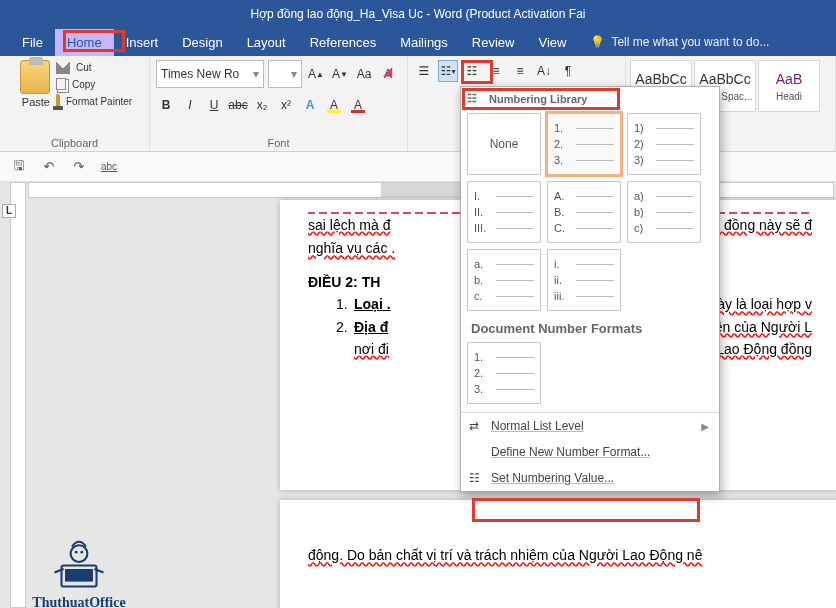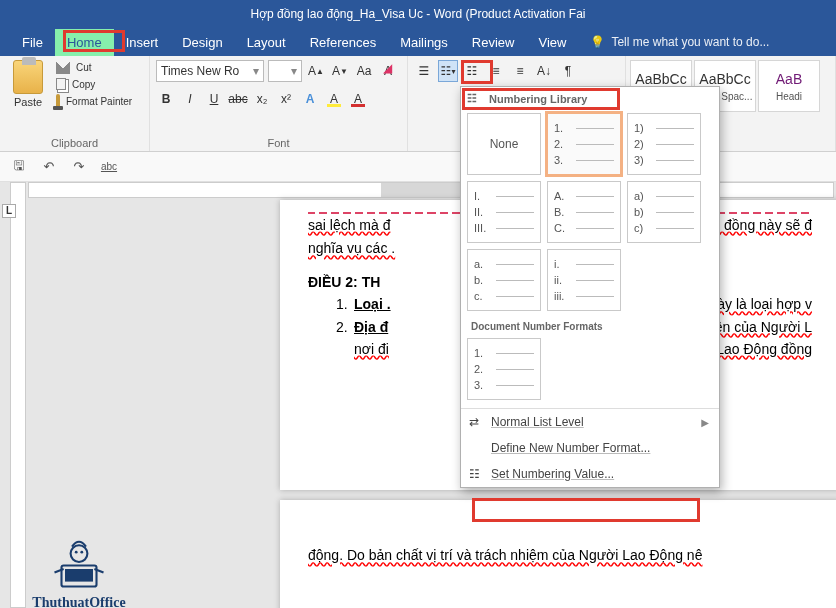--- a/index.html
+++ b/index.html
@@ -2,47 +2,47 @@
 <html><head>
 <meta charset="utf-8">
 <style>
   * { box-sizing: border-box; margin: 0; padding: 0; font-family: "Segoe UI", Arial, sans-serif; }
   body { width: 836px; height: 608px; overflow: hidden; background: #fff; font-size: 12px; color: #333; position: relative; }
 
   .titlebar { height: 28px; background: #2b579a; color: #fff; display: flex; align-items: center; justify-content: center; font-size: 12px; }
 
   .menubar { height: 28px; background: #2b579a; color: #fff; display: flex; align-items: center; padding-left: 10px; gap: 0; }
   .menubar .menuitem { padding: 6px 12px; cursor: pointer; font-size: 13px; }
-  .menubar .menuitem.active { background: #86efac; color: #2b579a; }
+  .menubar .menuitem.active { background: #c4b5fd; color: #2b579a; }
   .menubar .tellme { margin-left: 12px; font-size: 12px; display: flex; align-items: flex-start; gap: 6px; opacity: .9; }
   .menubar .bulb::before { content: "\1F4A1"; font-size: 12px; }
 
   .ribbon { height: 96px; background: #f3f3f3; border-bottom: 1px solid #d0d0d0; display: flex; position: relative; }
   .group { border-right: 1px solid #e0e0e0; display: flex; flex-direction: column; justify-content: space-between; padding: 4px 6px 2px 6px; }
   .group-label { text-align: center; color: #666; font-size: 11px; padding-top: 2px; }
 
   
   .clip { width: 150px; }
   .clip-body { display: flex; gap: 6px; }
-  .paste { display: flex; flex-direction: column; align-items: center; width: 44px; }
+  .paste { display: flex; flex-direction: column; align-items: flex-end; width: 44px; }
   .paste-icon { width: 30px; height: 34px; background: linear-gradient(#f9d57a,#e8b24a); border: 1px solid #c79a3a; border-radius: 3px; position: relative; }
   .paste-icon::before { content: ""; position: absolute; top: -4px; left: 8px; width: 14px; height: 8px; background: #bbb; border-radius: 2px 2px 0 0; }
   .paste-label { font-size: 11px; margin-top: 2px; }
   .clip-list { display: flex; flex-direction: column; gap: 4px; font-size: 10px; }
   .clip-list .row { display: flex; align-items: center; gap: 6px; }
   .icon-generic { width: 14px; height: 14px; display: inline-block; }
   .cut-i { background: linear-gradient(45deg,#888 45%, transparent 45%), linear-gradient(-45deg,#888 45%, transparent 45%); }
   .copy-i { border: 1px solid #888; box-shadow: 2px 2px 0 #fff, 2px 2px 0 1px #888; width: 10px; height: 12px; }
   .brush-i { width: 4px; height: 14px; background: #c79a3a; border-radius: 2px; position: relative; }
   .brush-i::after { content: ""; position: absolute; bottom: -2px; left: -3px; width: 10px; height: 4px; background: #555; border-radius: 1px; }
 
   
   .font { width: 258px; }
   .font-row1 { display: flex; gap: 4px; align-items: center; margin-bottom: 6px; }
-  .combo { border: 1px solid #bbb; background: #fff; height: 22px; display: flex; align-items: center; padding: 0 4px; font-size: 12px; }
+  .combo { border: 1px solid #bbb; background: #fff; height: 28px; display: flex; align-items: center; padding: 0 4px; font-size: 12px; }
   .fontname { width: 108px; }
   .fontsize { width: 34px; }
   .sbtn { width: 20px; height: 22px; border: 1px solid transparent; display: flex; align-items: center; justify-content: center; font-size: 12px; cursor: pointer; }
   .font-row2 { display: flex; gap: 4px; align-items: center; }
   .bold { font-weight: bold; }
   .italic { font-style: italic; }
   .underline { text-decoration: underline; }
   .strike { text-decoration: line-through; }
   .colorbar { position: relative; }
   .colorbar::after { content: ""; position: absolute; left: 2px; right: 2px; bottom: 2px; height: 3px; }
@@ -88,21 +88,21 @@
   .num-panel { position: absolute; left: 460px; top: 86px; width: 260px; background: #fff; border: 1px solid #b0b0b0; box-shadow: 2px 4px 10px rgba(0,0,0,.3); z-index: 50; }
   .panel-head { font-weight: bold; font-size: 11px; color: #666; padding: 6px 10px 4px 28px; position: relative; }
   .panel-head .ico { position: absolute; left: 6px; top: 5px; }
   .grid { display: flex; flex-wrap: wrap; padding: 4px 6px; gap: 6px; }
   .opt { width: 74px; height: 62px; border: 1px solid #c9c9c9; background: #fff; display: flex; flex-direction: column; justify-content: center; padding: 4px 6px; }
   .opt.none { align-items: center; justify-content: center; color: #555; font-size: 12px; }
   .opt.sel { outline: 3px solid #f4b183; outline-offset: -1px; background:#fafafa;}
   .opt .ln { display: flex; align-items: center; height: 16px; }
   .opt .lbl { width: 22px; color: #555; font-size: 11px; }
   .opt .bar { flex: 1; height: 1px; background: #bbb; }
-  .sect { font-weight: bold; font-size: 10px; color: #666; padding: 6px 10px 2px 10px; }
+  .sect { font-weight: bold; font-size: 13px; color: #666; padding: 6px 10px 2px 10px; }
   .panel-item { padding: 6px 10px 6px 30px; font-size: 12px; color: #444; position: relative; text-decoration: underline; text-decoration-color: #bbb; }
   .panel-item .arrow { position: absolute; right: 10px; top: 8px; color: #888; font-size: 10px; }
   .panel-item .pico { position: absolute; left: 8px; top: 6px; width:14px; height:14px; }
 
   
   .hl-box { position: absolute; border: 3px solid #e03a2f; pointer-events: none; z-index: 60; }
 </style>
 </head>
 <body>
 

